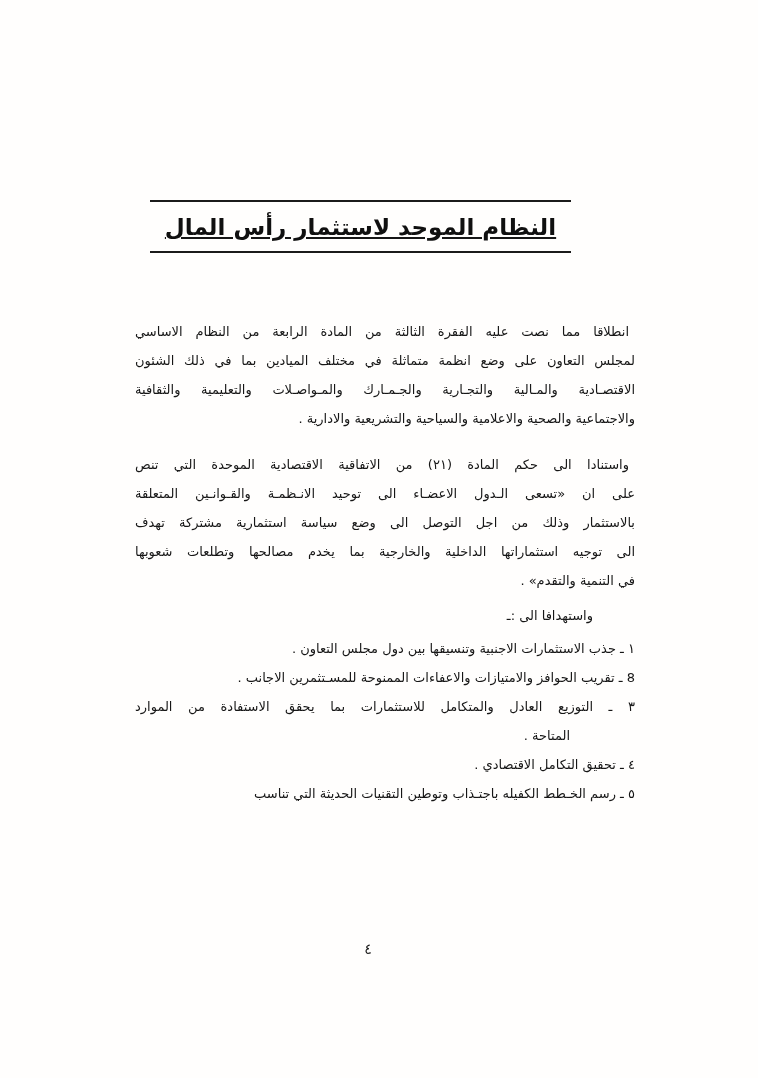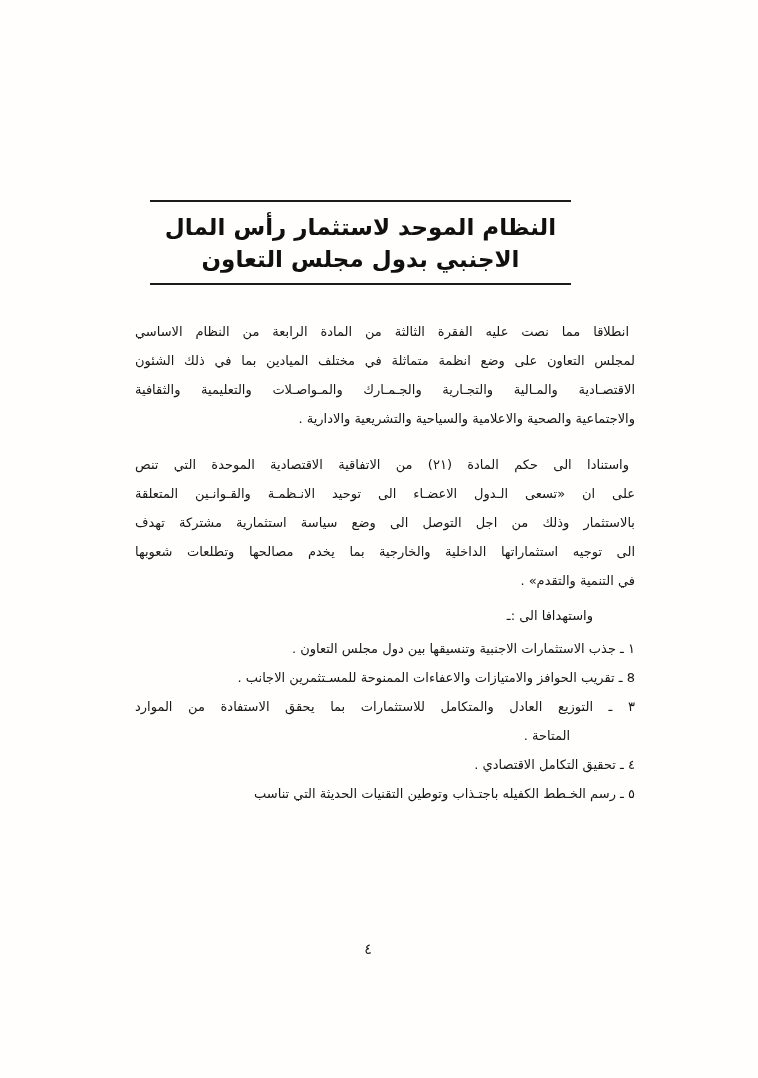--- a/index.html
+++ b/index.html
@@ -15,20 +15,21 @@
   }
   .title-block {
     position: absolute;
     top: 200px;
     left: 150px;
     width: 421px;
     border-top: 2px solid #1b1b1b;
     border-bottom: 2px solid #1b1b1b;
     padding: 9px 0 8px 0;
     text-align: center;
+    text-decoration: underline;
   }
   .title-line {
     font-size: 23px;
     font-weight: 700;
     line-height: 32px;
     letter-spacing: 0;
     color: #101010;
   }
   .content {
     position: absolute;
@@ -60,21 +61,20 @@
     color: #191919;
   }
 </style>
 </head>
 <body>
 
 <div class="sheet">
 
   <div class="title-block">
     <div class="title-line">النظام الموحد لاستثمار رأس المال</div>
-    <div class="title-line">الاجنبي بدول مجلس التعاون</div>
   </div>
 
   <div class="content">
 
     <div class="para1">
       <div class="jline findent">انطلاقا مما نصت عليه الفقرة الثالثة من المادة الرابعة من النظام الاساسي</div>
       <div class="jline">لمجلس التعاون على وضع انظمة متماثلة في مختلف الميادين بما في ذلك الشئون</div>
       <div class="jline">الاقتصـادية والمـالية والتجـارية والجـمـارك والمـواصـلات والتعليمية والثقافية</div>
       <div class="lline">والاجتماعية والصحية والاعلامية والسياحية والتشريعية والادارية .</div>
     </div>

